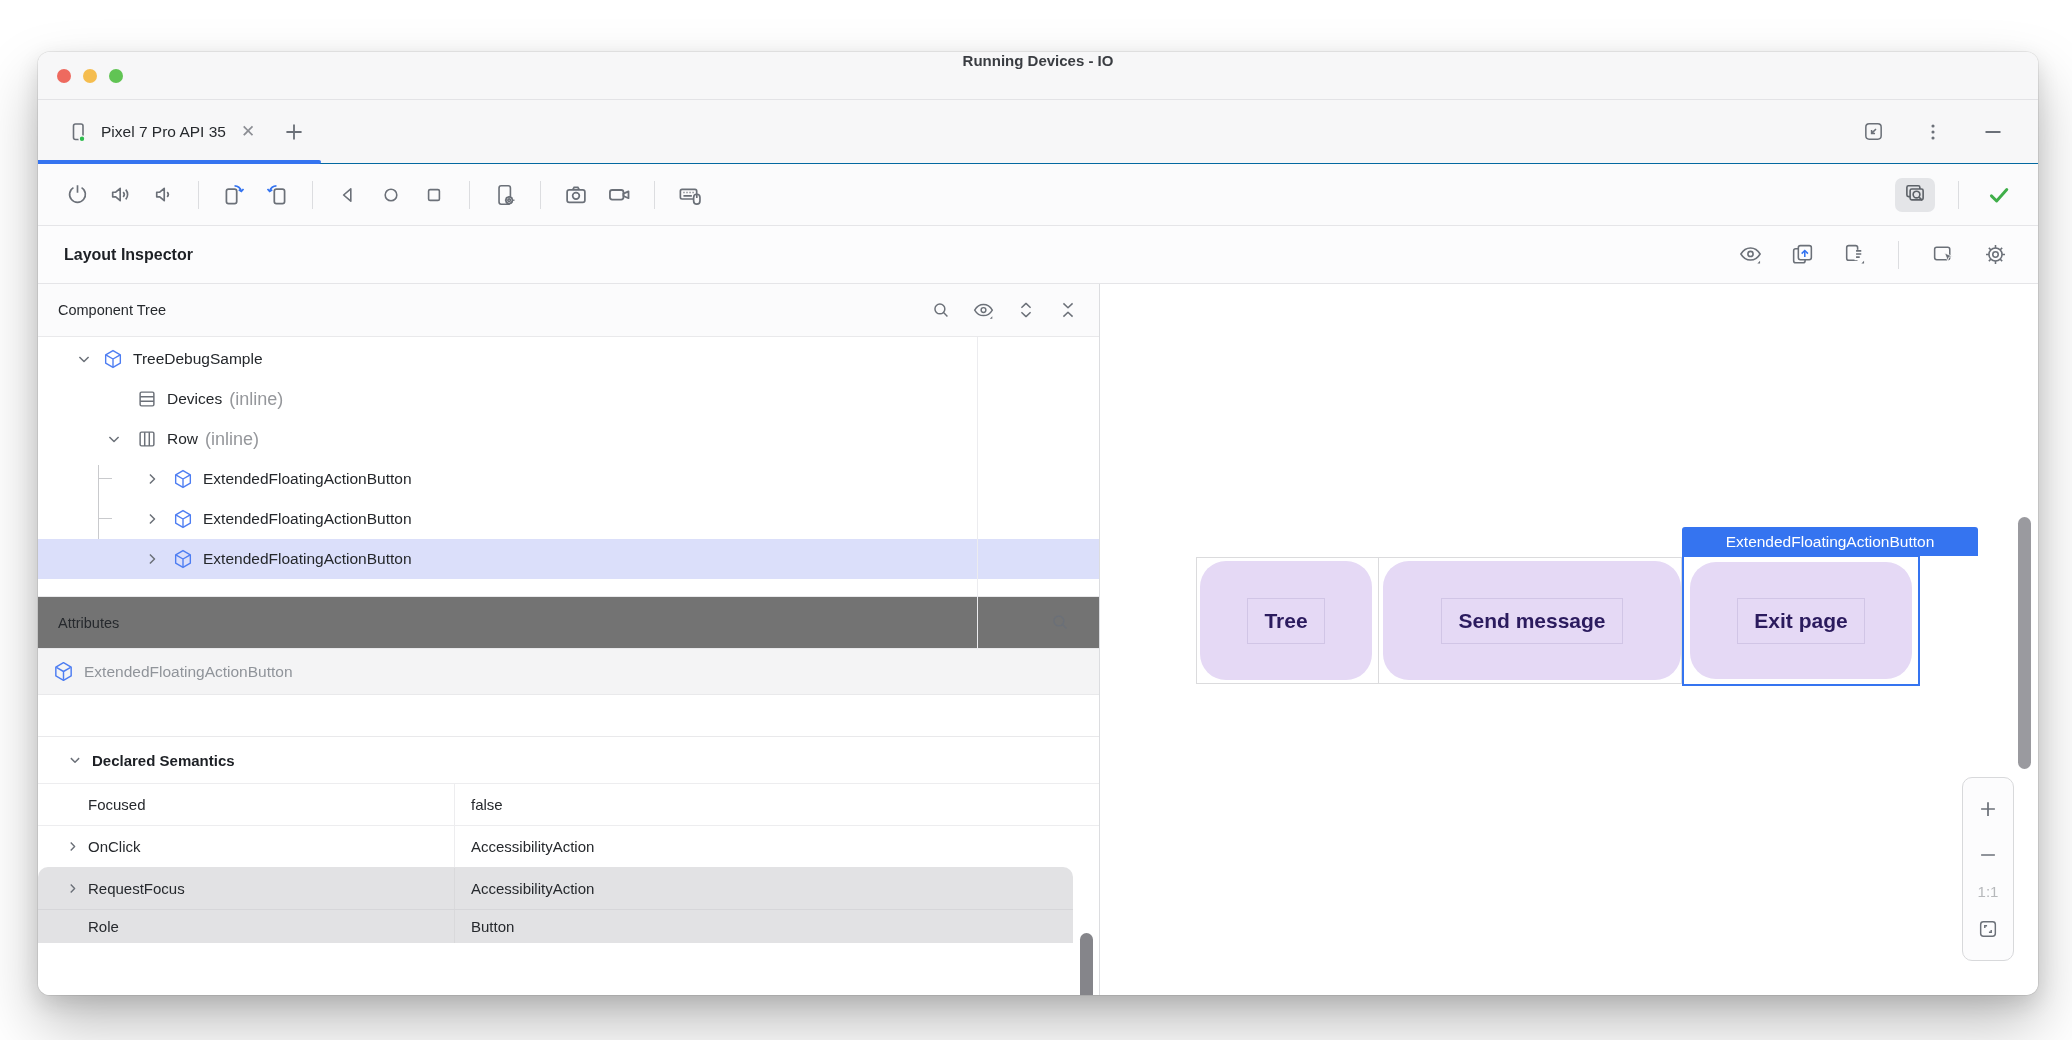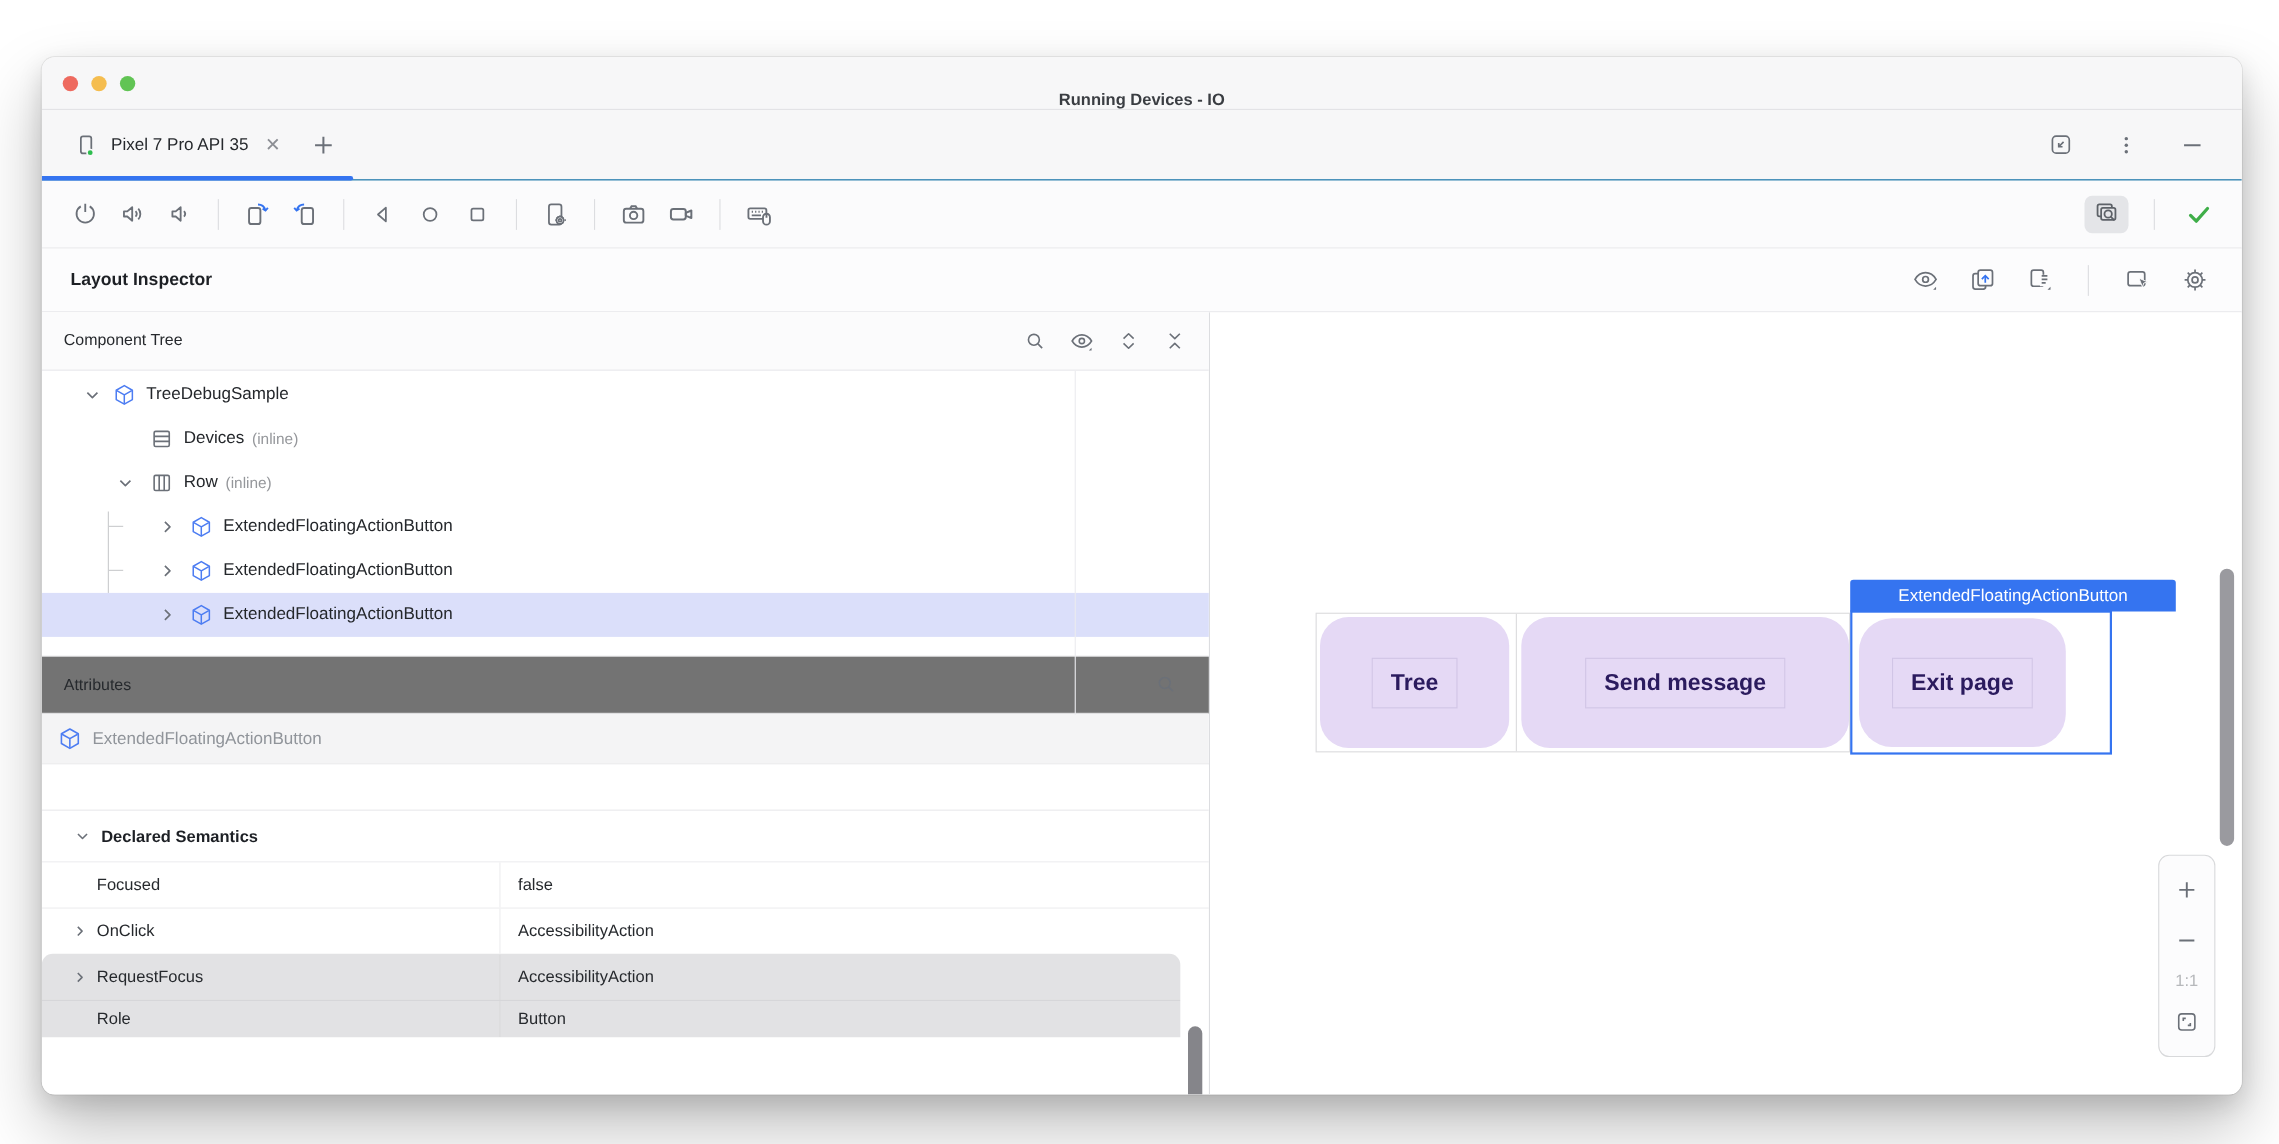--- a/index.html
+++ b/index.html
@@ -5,21 +5,21 @@
   * { box-sizing: border-box; margin: 0; padding: 0; }
   html,body { width:2072px; height:1040px; background:#ffffff; font-family:"Liberation Sans","DejaVu Sans",sans-serif; color:#26292d; overflow:hidden; }
   .stage { position:relative; width:2072px; height:1040px; }
 
   .window { position:absolute; left:38px; top:52px; width:2000px; height:943px; background:#fff;
             border-radius:12px; overflow:hidden; display:flex; flex-direction:column;
             box-shadow:0 0 0 1px rgba(0,0,0,.07), 0 30px 60px rgba(0,0,0,.25), 0 8px 22px rgba(0,0,0,.12); }
 
   
   .titlebar { height:48px; background:#f7f7f8; border-bottom:1px solid #e3e3e6; position:relative;
-              display:flex; align-items:flex-end; justify-content:center; flex:0 0 auto; }
+              display:flex; align-items:flex-start; justify-content:center; flex:0 0 auto; }
   .traffic { position:absolute; left:19px; top:17px; display:flex; gap:12px; }
   .dot { width:14px; height:14px; border-radius:50%; }
   .dot.red{ background:#ee6a5f; } .dot.yellow{ background:#f5bd4f; } .dot.green{ background:#61c454; }
   .win-title { font-size:15px; font-weight:bold; color:#3a3d42; }
 
   
   .tabbar { height:64px; background:#f7f7f8; position:relative; display:flex; align-items:center;
             padding:0 28px; flex:0 0 auto; border-bottom:1px solid #0369a1; }
   .tab { display:flex; align-items:center; gap:11px; font-size:15.5px; color:#26292d; cursor:default; }
   .tab-close { color:#8c8e94; font-size:17px; margin-left:4px; }
@@ -54,21 +54,21 @@
   .reset-link { position:absolute; left:872px; color:#3574F0; text-decoration:underline; font-size:14.5px; cursor:pointer; }
   .recomp-ic1 { position:absolute; left:958px; top:14px; }
   .recomp-ic2 { position:absolute; left:1018px; top:14px; }
 
   .tree { height:260px; border-bottom:1px solid #e9e9eb; position:relative; padding-top:2px; }
   .v-div { position:absolute; left:939px; top:53px; width:1px; height:313px; background:#ececef; z-index:6; }
   .trow { height:40px; display:flex; align-items:center; font-size:15.5px; color:#24272b; position:relative; z-index:2;padding-left:28px; }
   .trow.selected { background:#dbdffa; }
   .sp { flex:0 0 auto; display:inline-block; height:1px; }
   .tlabel { margin-left:9px; }
-  .inline-suffix { color:#95979b; font-size:14px; margin-left:7px; }
+  .inline-suffix { color:#95979b; font-size:18px; margin-left:7px; }
   .conn { position:absolute; background:#c9cacd; z-index:1; }
 
   .attr-header { height:52px; border-bottom:1px solid #e9e9eb; font-size:14.5px; background:#737373;text-align:right; }
   .attr-search { position:absolute; right:28px; top:14px; }
   .efab-row { height:46px; background:#f4f4f5; border-bottom:1px solid #e9e9eb; display:flex; align-items:center; padding-left:14px; }
   .efab-row .name { color:#90949a; font-size:15.5px; margin-left:9px; }
   .empty-row { height:42px; border-bottom:1px solid #e9e9eb; background:#fff; }
 
   .decl-header { height:46px; display:flex; align-items:center; padding-left:28px; }
   .decl-title { font-weight:bold; font-size:15px; color:#1d2025; margin-left:8px; }
@@ -531,21 +531,21 @@
 
       <div class="fab" style="left:100px; top:277px; width:172px; height:119px;">
         <span class="lbl">Tree</span>
       </div>
       <div class="fab" style="left:283px; top:277px; width:298px; height:119px;">
         <span class="lbl">Send message</span>
       </div>
 
       <div class="sel-tip">ExtendedFloatingActionButton</div>
       <div class="sel-box"></div>
-      <div class="fab" style="left:590px; top:278px; width:188px; height:117px; z-index:3;border-radius:30px;">
+      <div class="fab" style="left:590px; top:278px; width:222px; height:117px; z-index:3;">
         <span class="lbl">Exit page</span>
       </div>
 
       <div class="zoom-panel">
         <span class="icon-btn">
           <svg width="22" height="22" viewBox="0 0 24 24" stroke="#6b7078" stroke-width="1.9">
                 <path d="M12 4.5v15M4.5 12h15"></path>
               </svg>
         </span>
         <span class="icon-btn">

